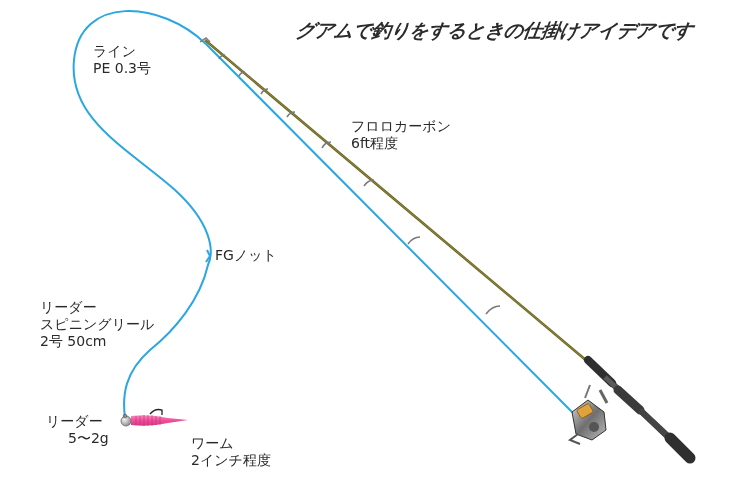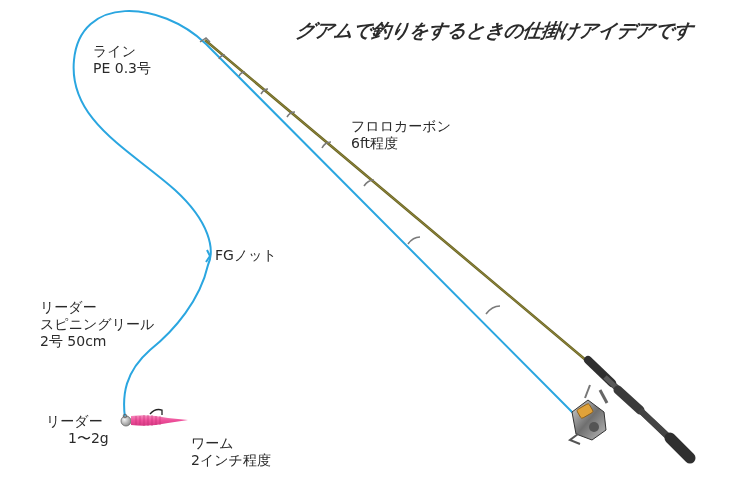--- a/index.html
+++ b/index.html
@@ -135,21 +135,21 @@
   </div>
 
   <div class="label right" style="left:40px; top:299px; width:113px;">
     <span class="l">リーダー</span>
     <span class="l">スピニングリール</span>
     <span class="l">2号 50cm</span>
   </div>
 
   <div class="label" style="left:46px; top:413px;">
     <span class="l">リーダー</span>
-    <span class="l" style="padding-left:22px;">1〜2g</span>
+    <span class="l" style="padding-left:22px;">5〜2g</span>
   </div>
 
   <div class="label" style="left:191px; top:435px;">
     <span class="l">ワーム</span>
     <span class="l">2インチ程度</span>
   </div>
 
 
 </div>
 

